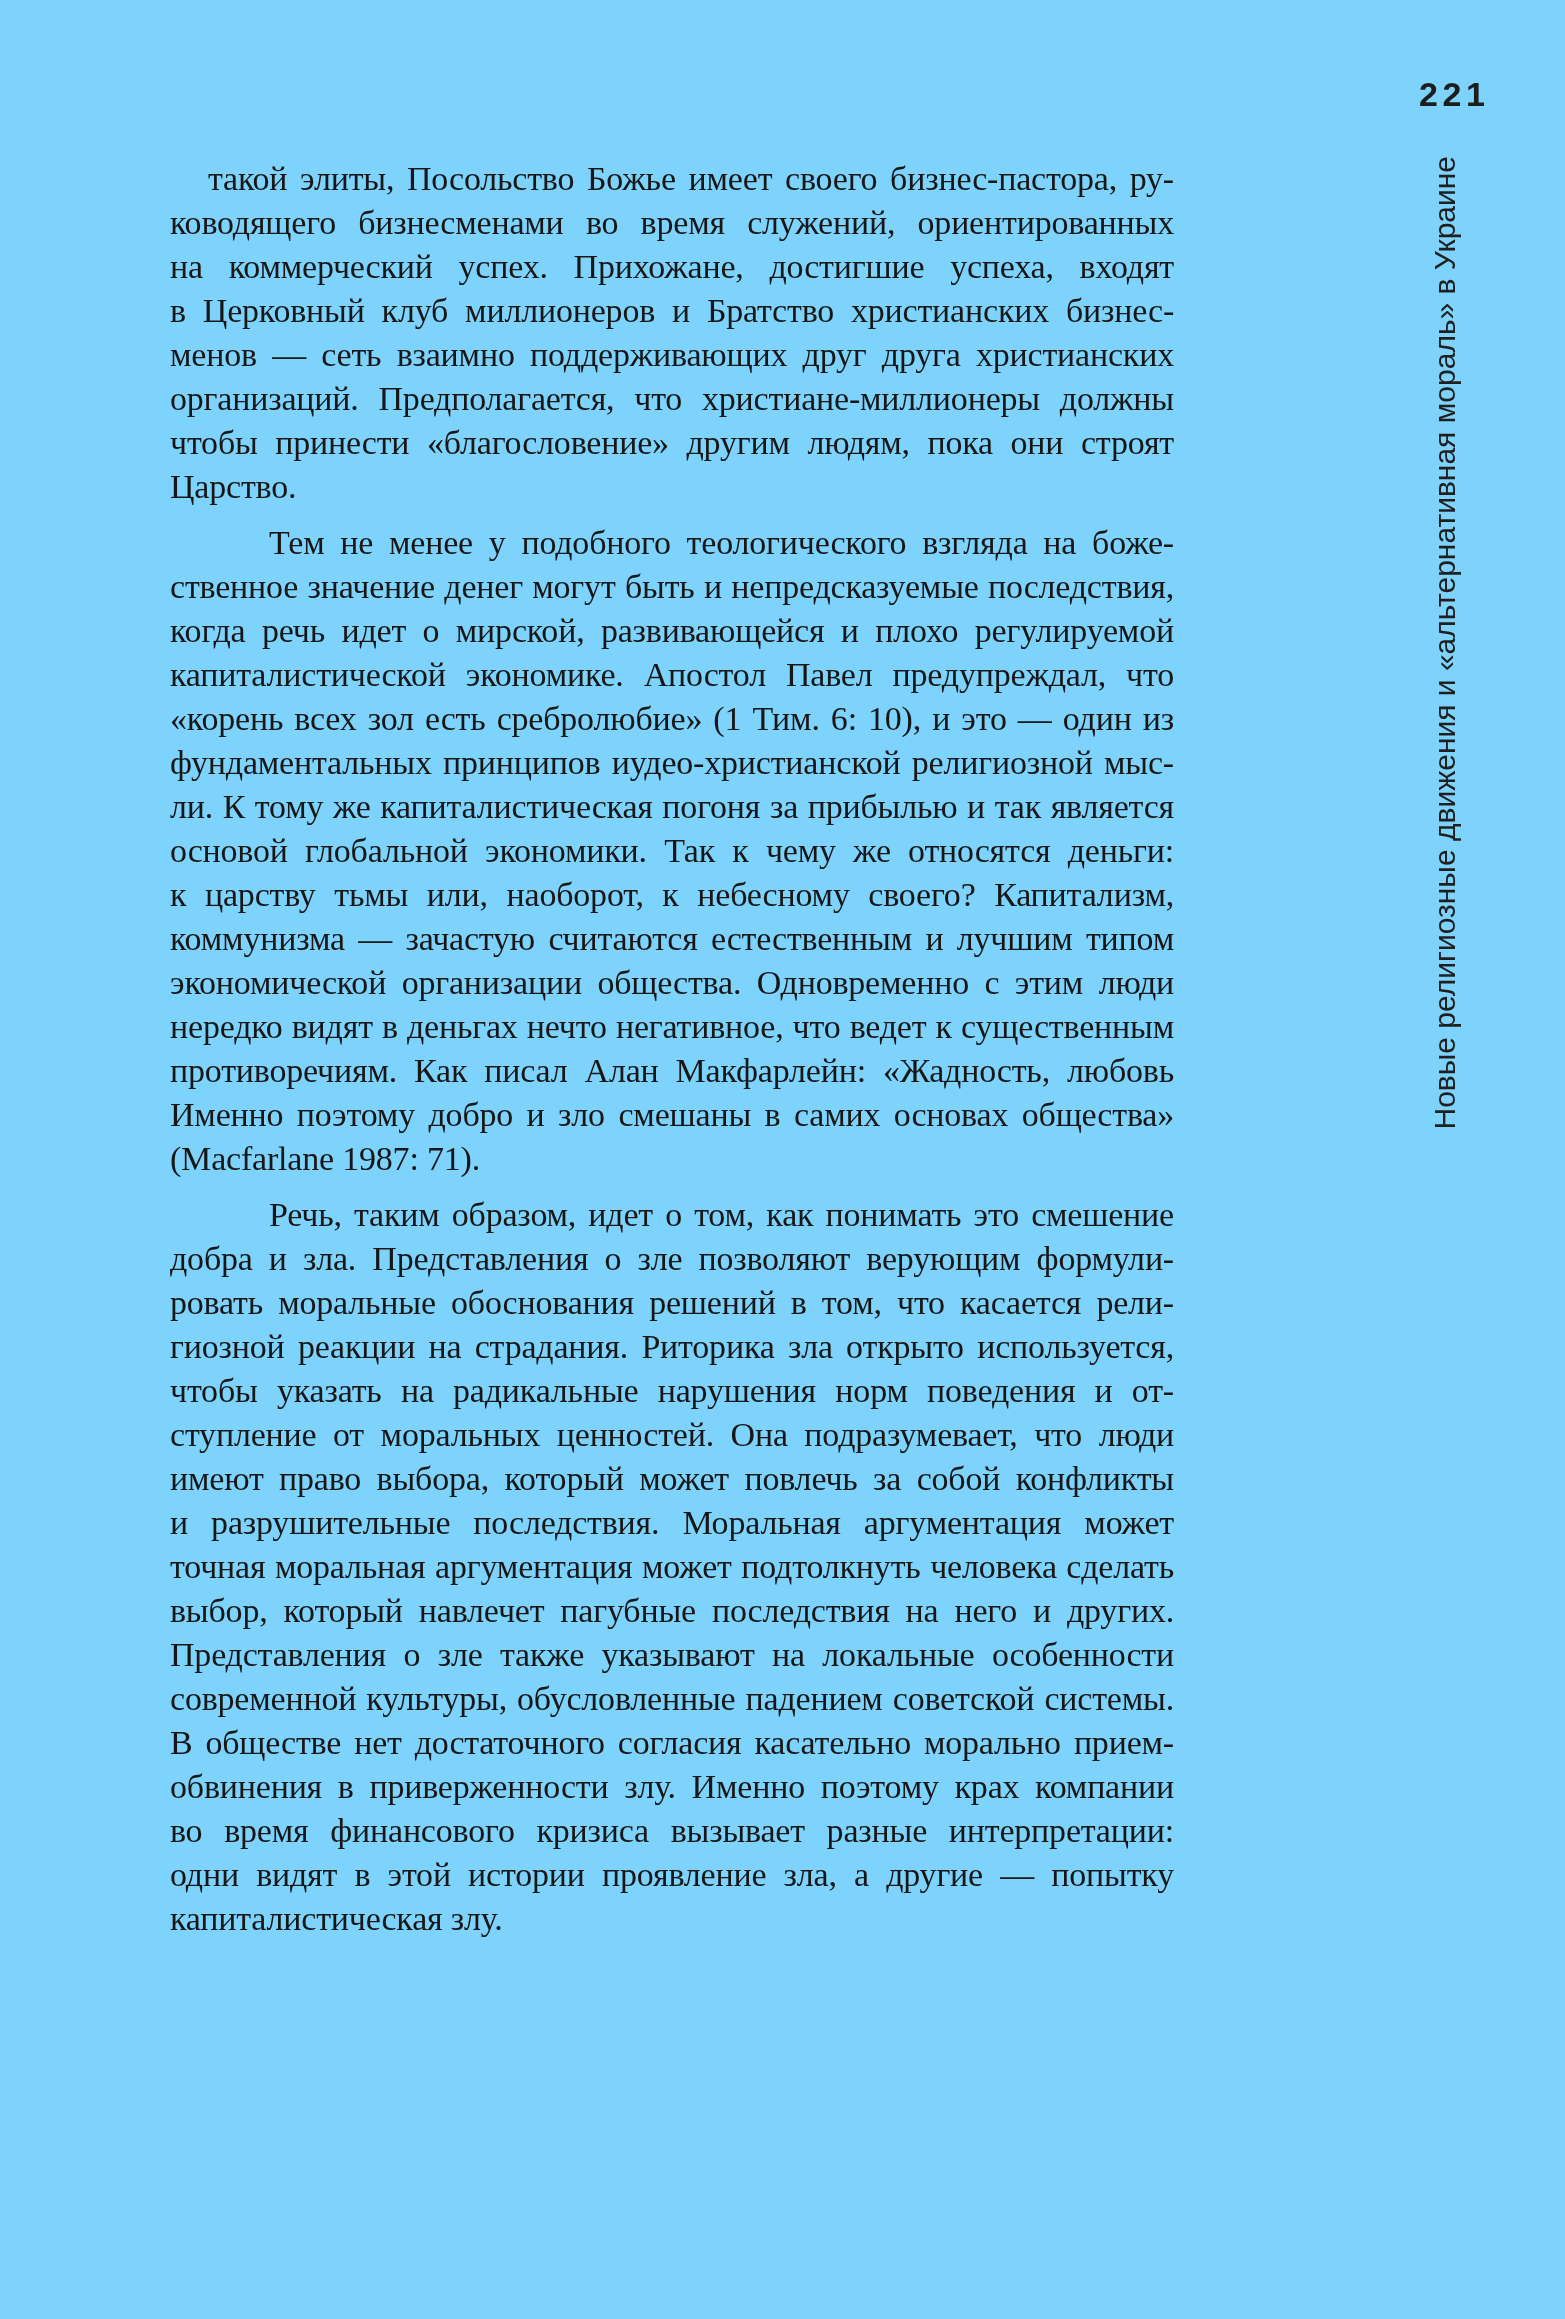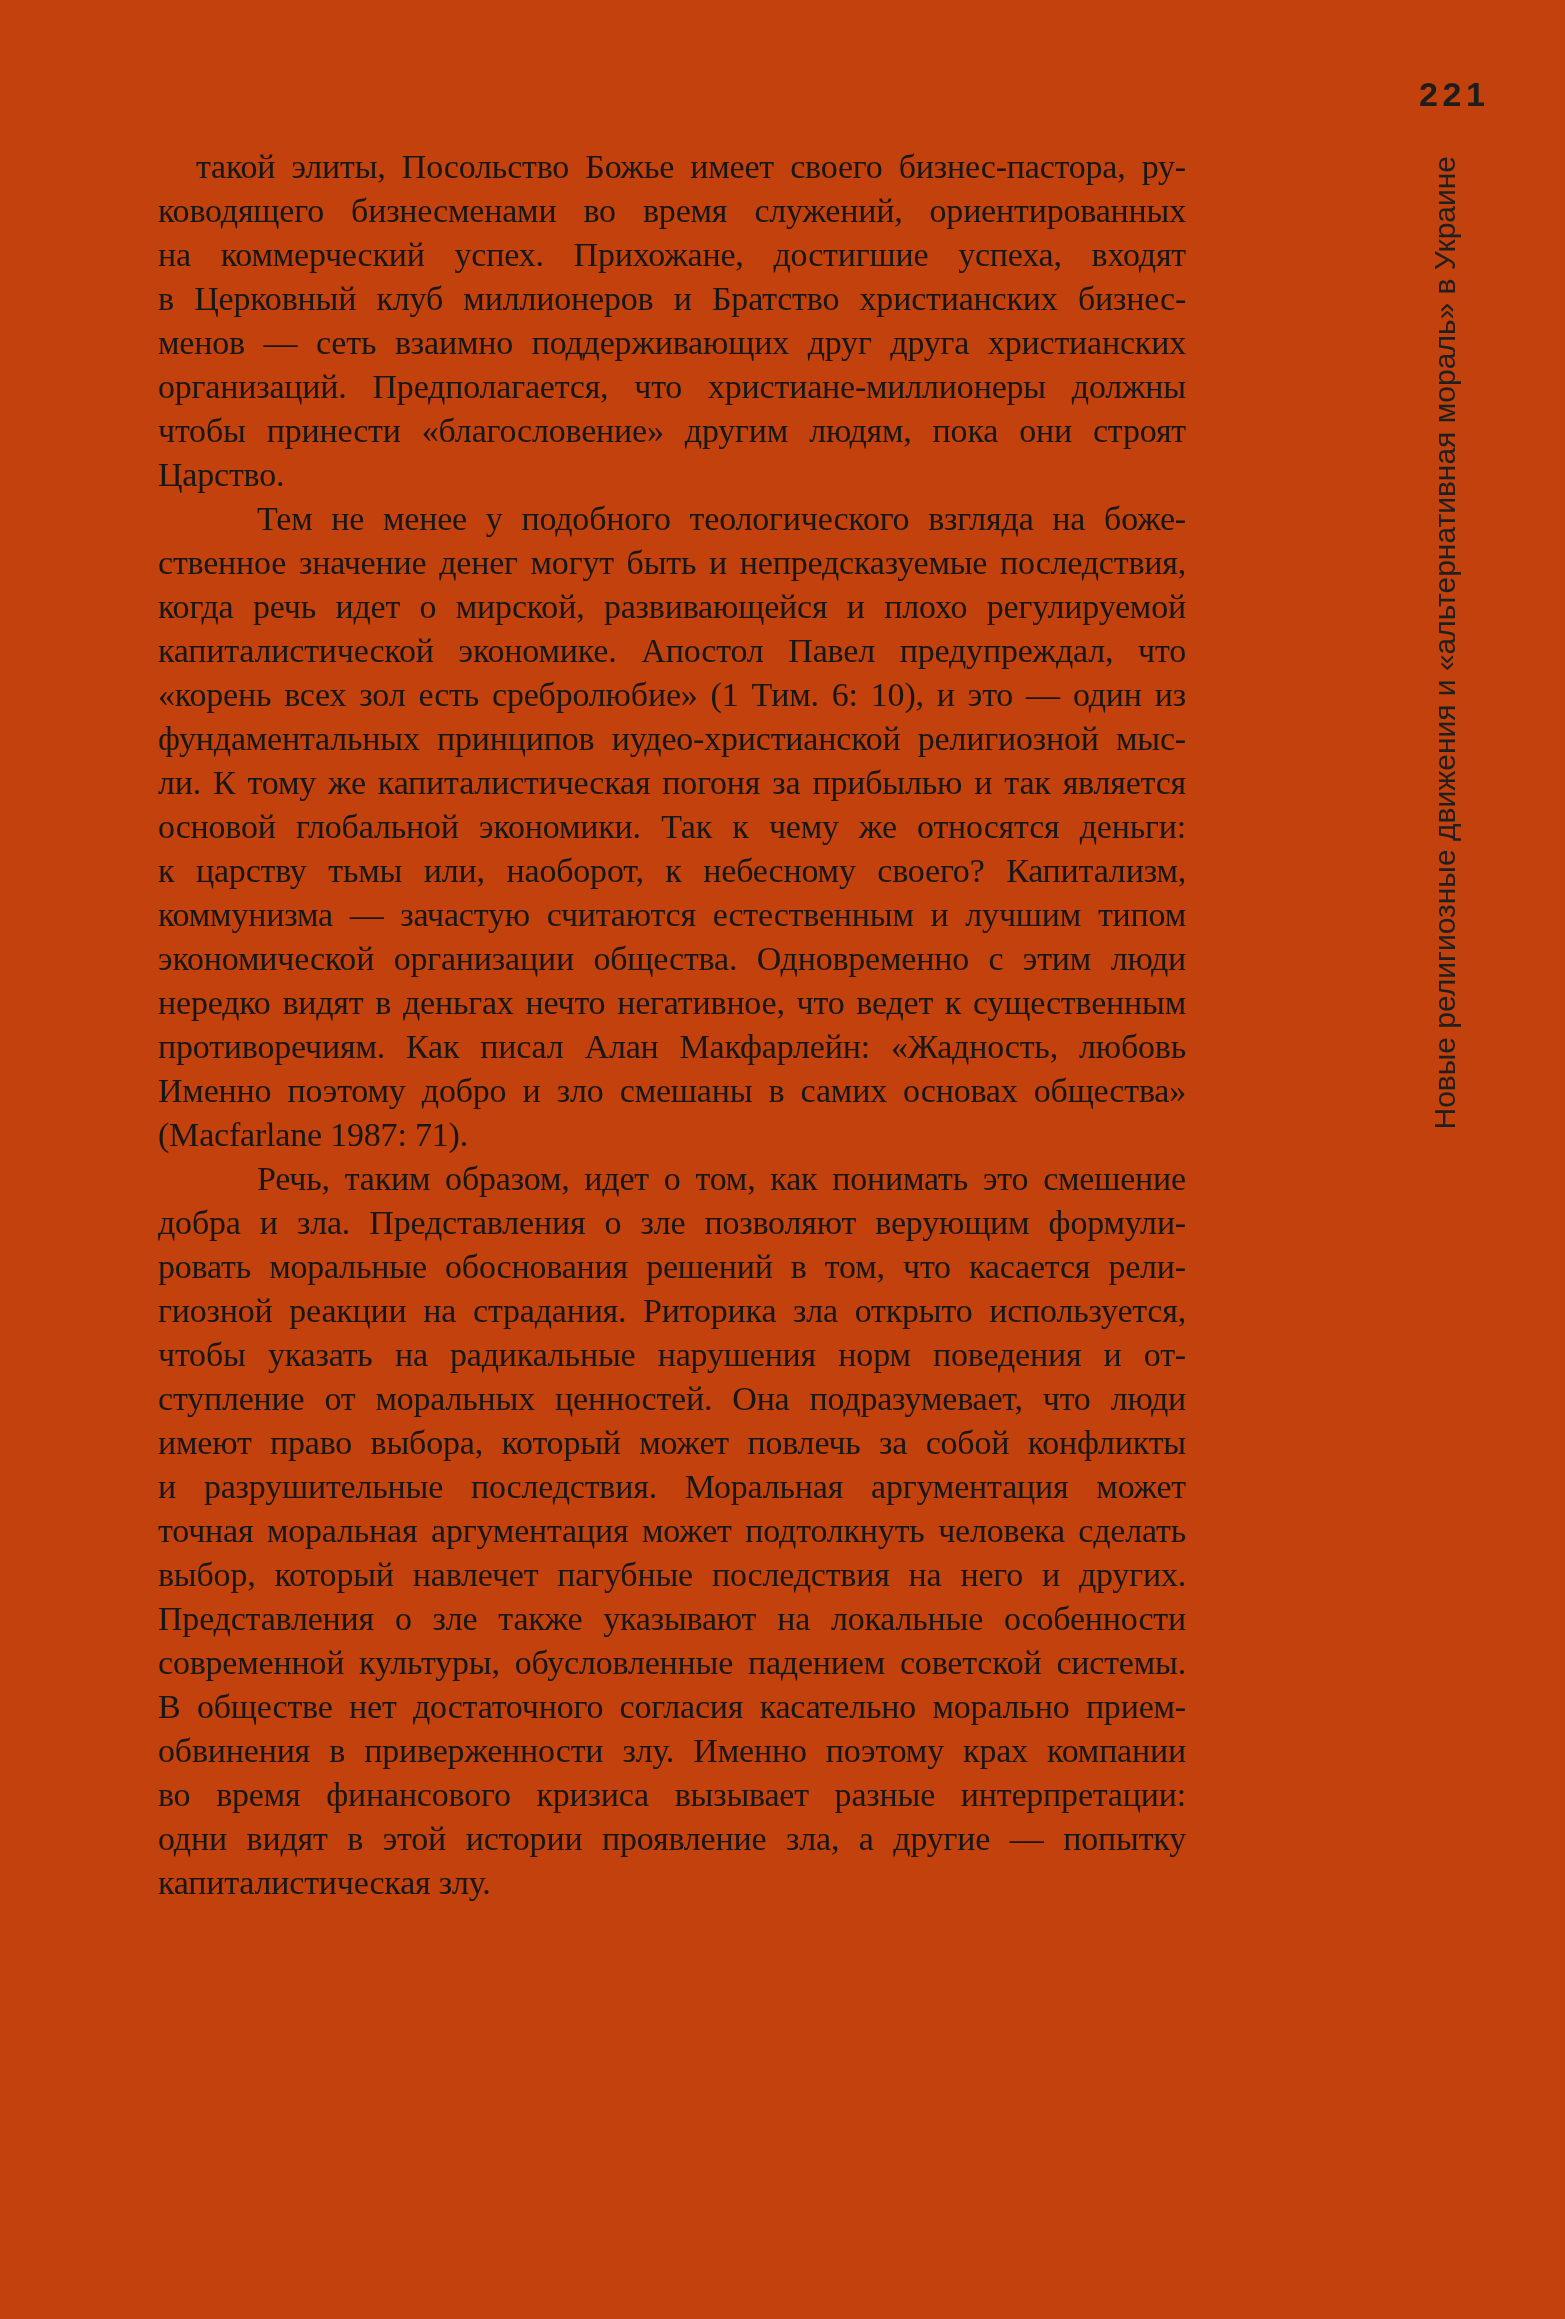--- a/index.html
+++ b/index.html
@@ -4,21 +4,21 @@
 <style>
   html, body {
     margin: 0;
     padding: 0;
     background: #ffffff;
   }
   .page {
     position: relative;
     width: 1565px;
     height: 2320px;
-    background: #c2410c;
+    background: #7dd3fc;
     overflow: hidden;
     font-family: "Liberation Serif", serif;
     color: #1a1a1a;
   }
 
   
   .page-number {
     position: absolute;
     left: 1419px;
     top: 75px;
@@ -51,21 +51,21 @@
   
   .text-block {
     position: absolute;
     left: 158px;
     top: 145px;
     width: 1028px;
     font-size: 34px;
     letter-spacing: -0.2px;
     color: #171717;
   }
-  .para { margin: 0; padding: 0; }
+  .para { margin: 12px; padding: 0; }
   .line {
     line-height: 44px;
     text-align: justify;
     text-align-last: justify;
     white-space: normal;
   }
   .line.final { text-align-last: left; }
   
   .para.p0 .line.first { padding-left: 38px; }
   

